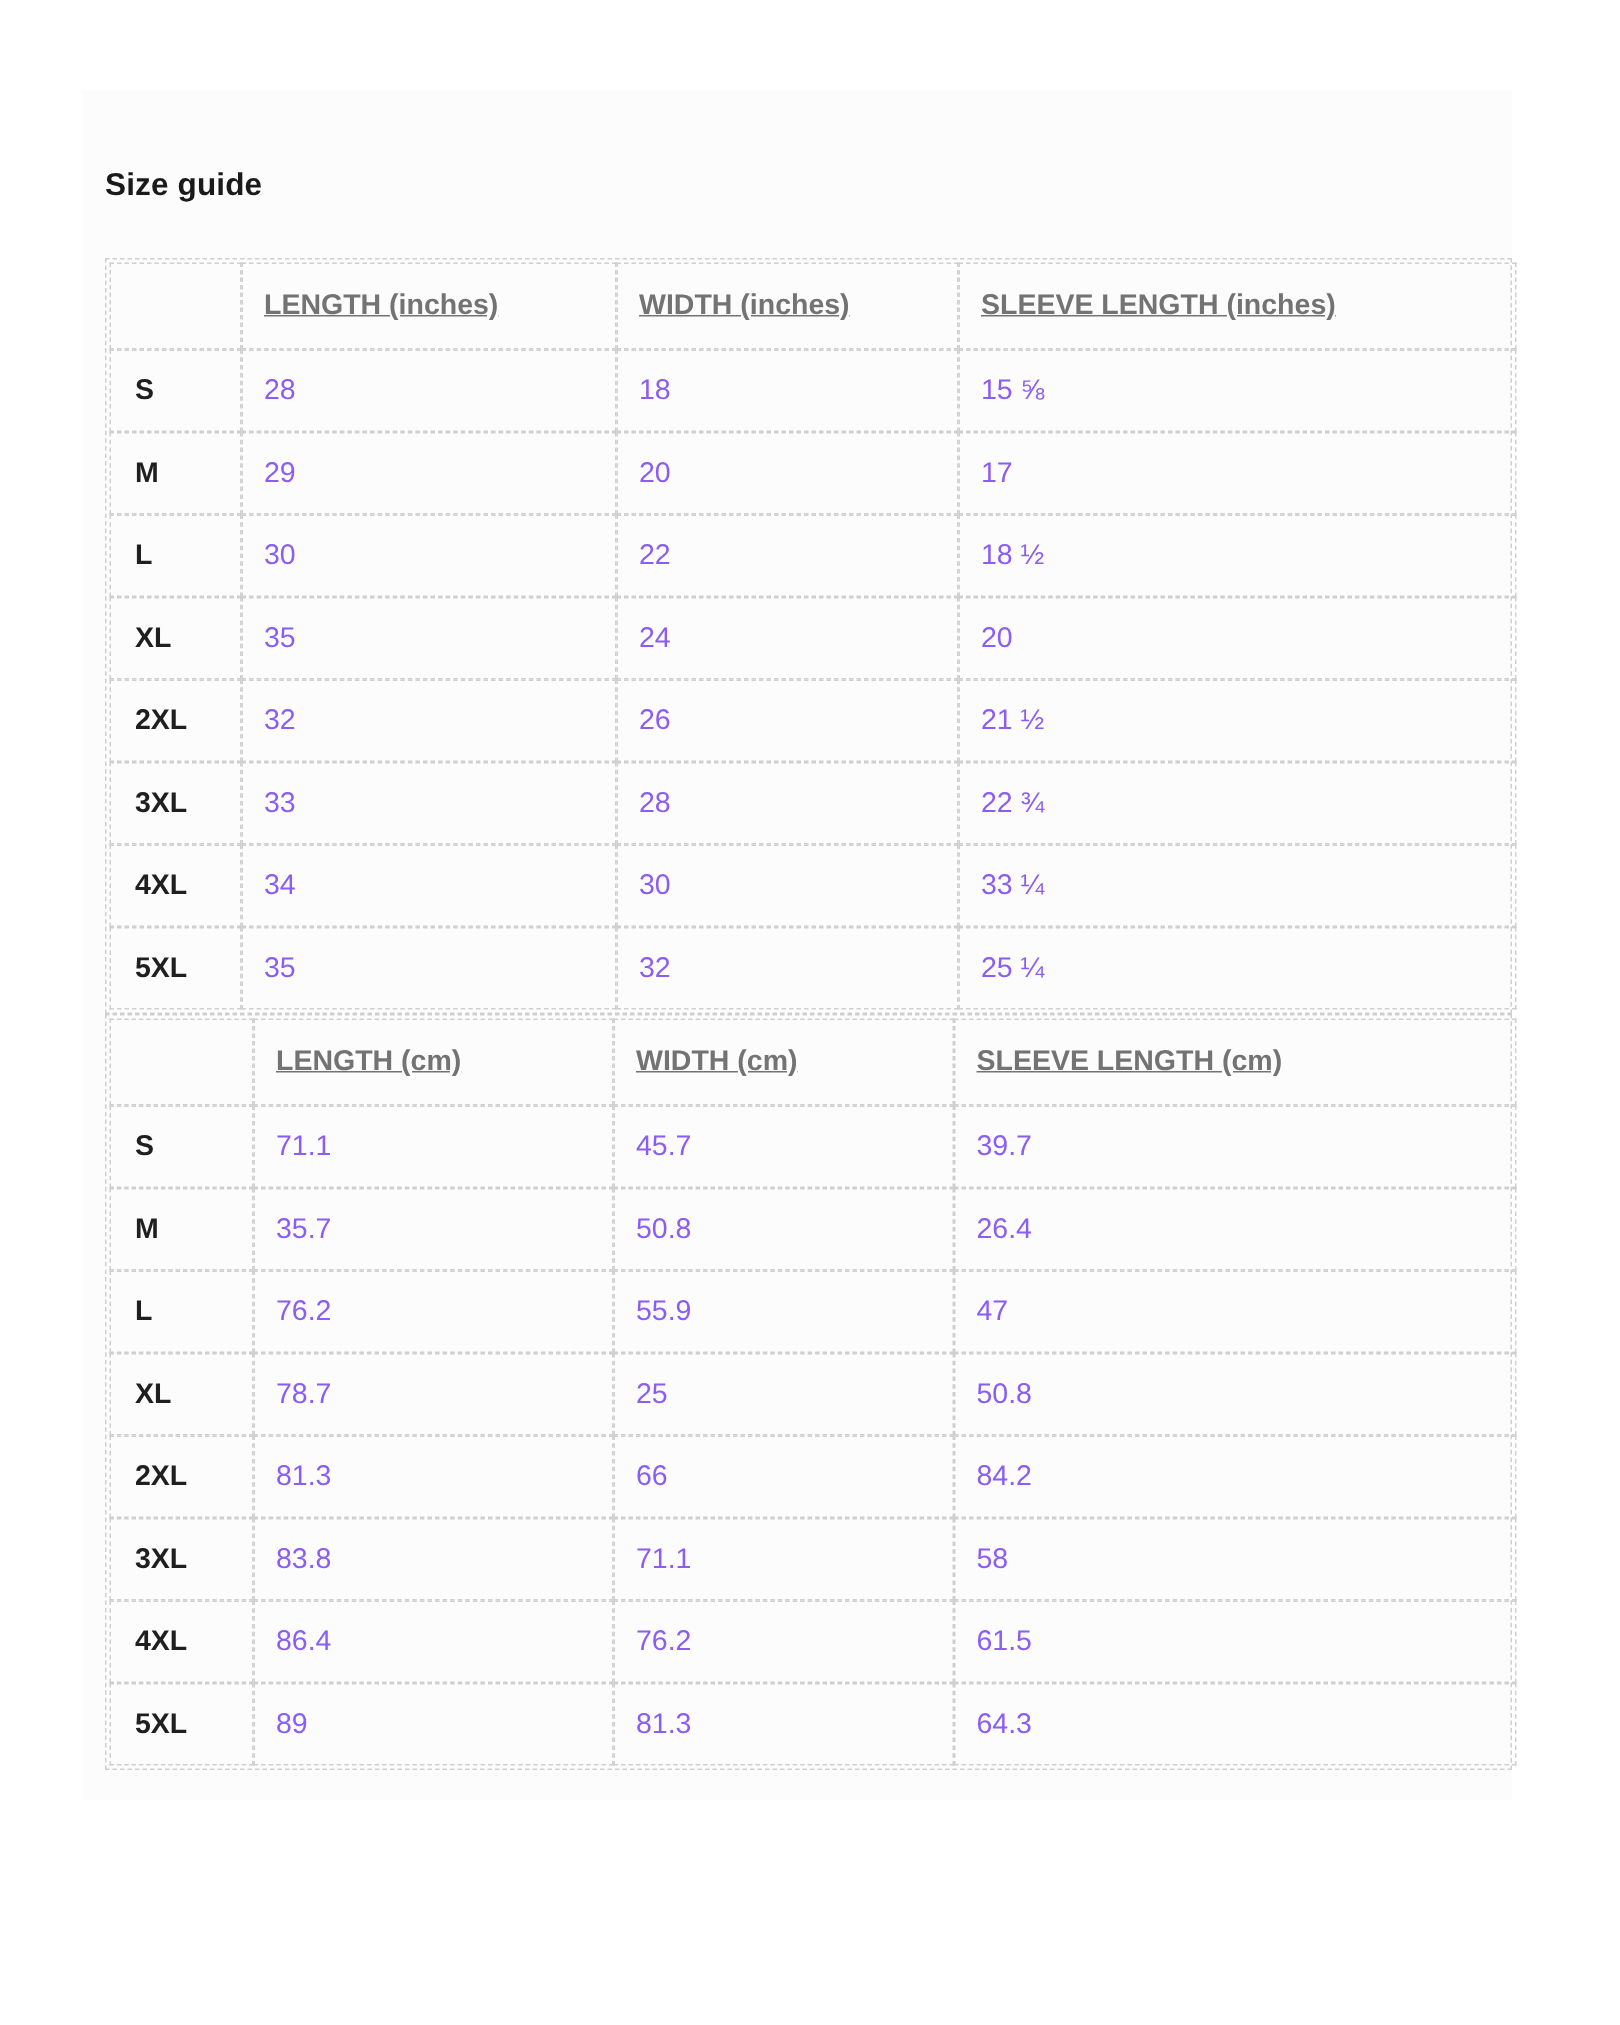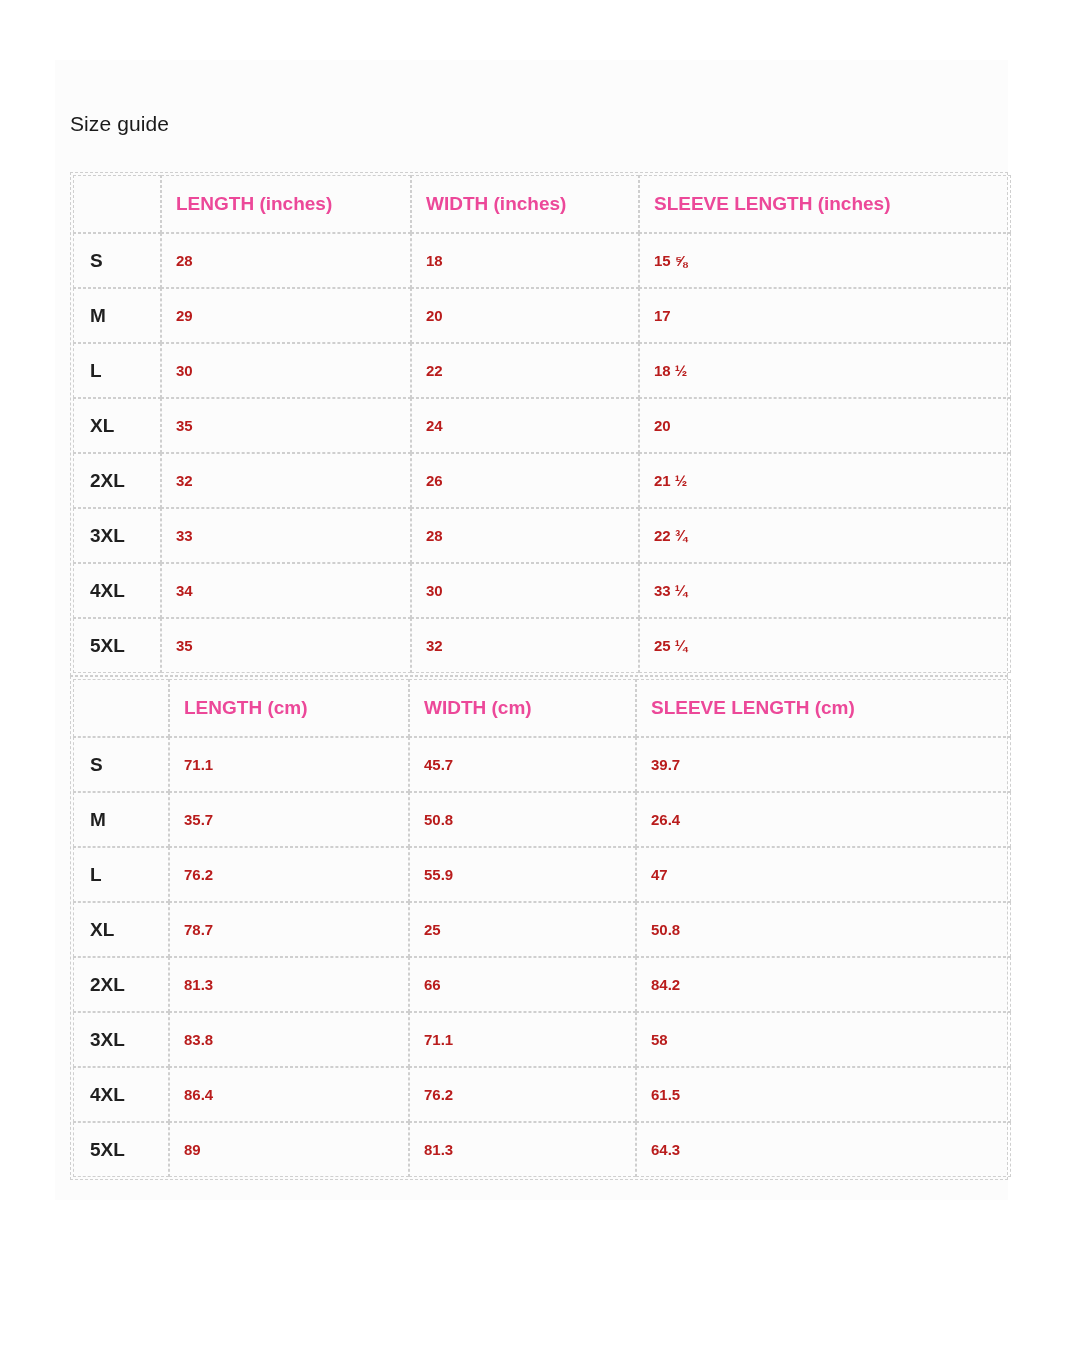--- a/index.html
+++ b/index.html
@@ -30,21 +30,21 @@
     width: 953px;
     height: 1140px;
     background: #fcfcfc;
   }
 
   .size-guide-title {
     position: absolute;
     left: 70px;
     top: 112px;
     font-size: 21px;
-    font-weight: normal;
+    font-weight: bold;
     color: #1a1a1a;
     letter-spacing: 0.1px;
   }
 
   .tables-wrap {
     position: absolute;
     left: 70px;
     top: 172px;
     width: 938px;
   }
@@ -67,37 +67,38 @@
     background: transparent;
     box-sizing: border-box;
     overflow: hidden;
     white-space: nowrap;
   }
 
   
   table.size-table th {
     font-size: 19px;
     font-weight: bold;
-    color: #ec4899;
+    color: #737373;
     height: 58px;
+    text-decoration: underline;
   }
 
   
   table.size-table td.size-label {
     font-size: 19px;
     font-weight: bold;
     color: #1f1f1f;
     padding-left: 16px;
   }
 
   
   table.size-table td.value {
-    font-size: 15px;
-    font-weight: bold;
-    color: #b91c1c;
+    font-size: 19px;
+    font-weight: normal;
+    color: #8b5cf6;
   }
 
   table.size-table th.corner {
     border: 1px dashed #cfcfcf;
   }
 
   
   table.inches-table col.c-size   { width: 88px; }
   table.inches-table col.c-length { width: 250px; }
   table.inches-table col.c-width  { width: 228px; }

